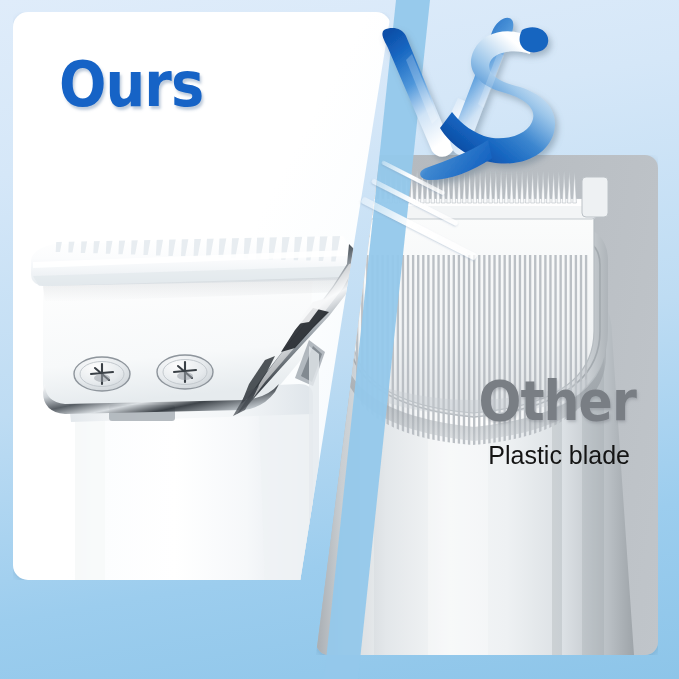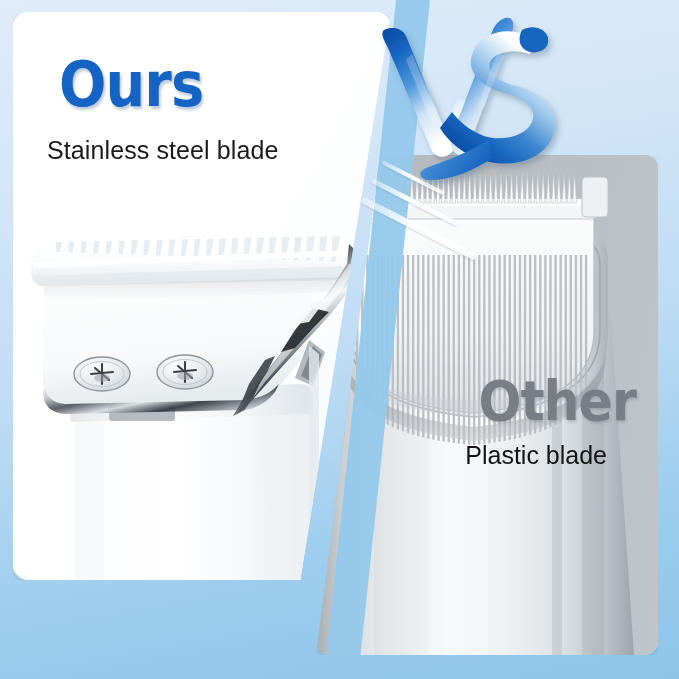--- a/index.html
+++ b/index.html
@@ -77,21 +77,21 @@
     letter-spacing: -1px;
     color: #797e84;
     line-height: 1;
     transform: scaleX(0.90);
     transform-origin: right center;
     text-shadow: 1px 2px 3px rgba(120,125,132,0.40);
     white-space: nowrap;
   }
   .other-sub {
     position: absolute;
-    right: 51px; top: 286px;
+    right: 28px; top: 286px;
     font-family: "Liberation Sans", sans-serif;
     font-size: 25px;
     font-weight: 400;
     color: #141414;
     white-space: nowrap;
   }
 
   
   #blue-stripe {
     position: absolute;
@@ -269,21 +269,20 @@
       <path d="M300,290 L314,286 L296,310 L284,312 Z" fill="#f6f7f8" opacity="0.9"></path>
       <path d="M234,380 L246,374 L232,398 L220,404 Z" fill="#454b51" opacity="0.75"></path>
 
       <path d="M296,328 L312,340 L300,374 L282,366 Z" fill="#9aa2a9" opacity="0.75"></path>
       <path d="M300,334 L309,342 L299,370 L288,364 Z" fill="#6e767d" opacity="0.7"></path>
 
       <path d="M296,334 L306,342 L306,575 L296,575 Z" fill="#e5eaee" opacity="0.8"></path>
     </svg>
 
     <div class="ours-title">Ours</div>
-    <div class="ours-sub">Stainless steel blade</div>
   </div>
 
   <div id="other-panel">
 
     <svg id="other-trimmer" viewBox="0 0 342 500" aria-hidden="true">
       <defs>
         <linearGradient id="oBody" x1="0" y1="0" x2="1" y2="0">
           <stop offset="0%" stop-color="#a8adb2"></stop>
           <stop offset="8%" stop-color="#c9ced2"></stop>
           <stop offset="22%" stop-color="#e3e7ea"></stop>

